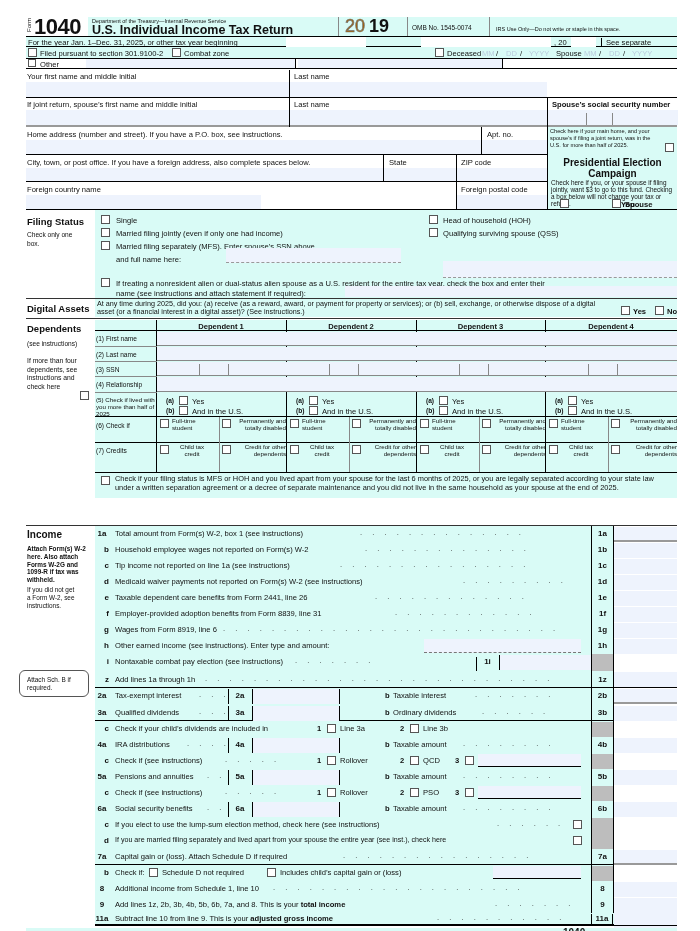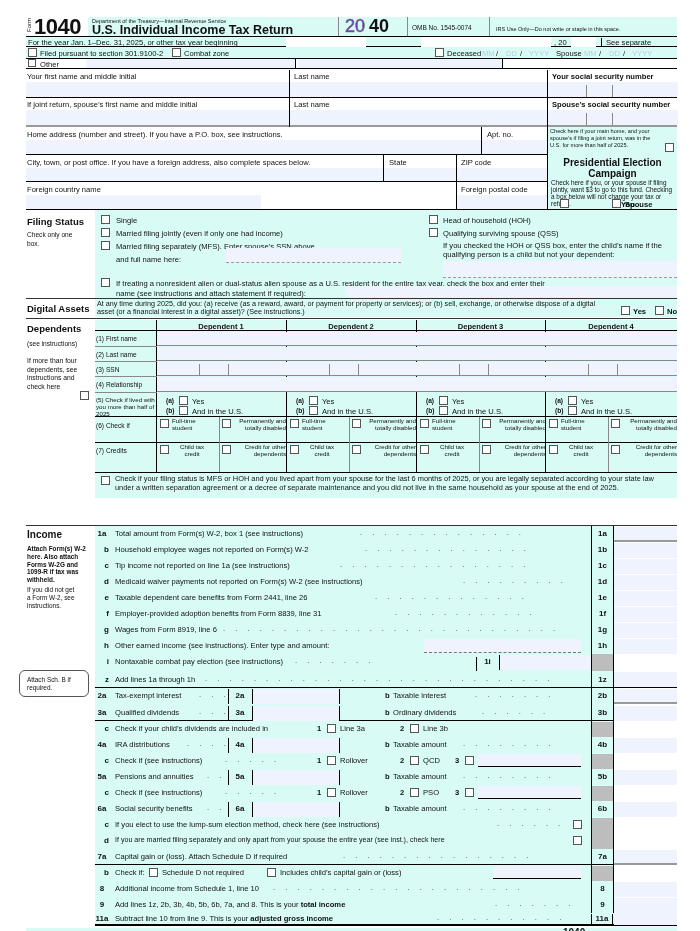--- a/index.html
+++ b/index.html
@@ -24,22 +24,22 @@
   <div class="row" style="top:0;height:19px;">
     <div class="abs" style="left:0;top:0;width:62px;height:19px;">
       <span class="abs" style="left:-4px;top:5px;font-size:6px;transform:rotate(-90deg);">Form</span>
       <span class="abs b" style="left:8px;top:-3px;font-size:22px;letter-spacing:-0.5px;">1040</span>
     </div>
     <div class="abs bg" style="left:62px;top:0;width:250px;height:19px;">
       <div class="abs" style="left:4px;top:1px;font-size:5.5px;">Department of the Treasury—Internal Revenue Service</div>
       <div class="abs b" style="left:4px;top:6px;font-size:12.5px;">U.S. Individual Income Tax Return</div>
     </div>
     <div class="abs bg" style="left:312px;top:0;width:70px;height:19px;border-left:1px solid #888;border-right:1px solid #888;">
-      <span class="abs" style="left:6px;top:-1px;font-size:18px;color:#6d28d9;-webkit-text-stroke:0.7px #777;">20</span>
-      <span class="abs b" style="left:30px;top:-1px;font-size:18px;">40</span>
+      <span class="abs" style="left:6px;top:-1px;font-size:18px;color:#a16207;-webkit-text-stroke:0.7px #777;">20</span>
+      <span class="abs b" style="left:30px;top:-1px;font-size:18px;">19</span>
     </div>
     <div class="abs bg" style="left:382px;top:0;width:82px;height:19px;border-right:1px solid #888;">
       <span class="abs" style="left:4px;top:7px;font-size:6.5px;">OMB No. 1545-0074</span>
     </div>
     <div class="abs bg" style="left:464px;top:0;width:187px;height:19px;">
       <span class="abs" style="left:6px;top:9px;font-size:5.5px;">IRS Use Only—Do not write or staple in this space.</span>
     </div>
   </div>
 
   <div class="row bg" style="top:19px;height:11px;border-top:1px solid #000;border-bottom:1px solid #000;">
@@ -79,27 +79,20 @@
     <div class="abs fld" style="left:272px;top:0;width:205px;height:9px;border-right:1px solid #000;"></div>
   </div>
 
   <div class="row" style="top:53px;height:28px;border-bottom:1px solid #000;">
     <span class="abs" style="left:1px;top:2px;">Your first name and middle initial</span>
     <div class="abs fld" style="left:0;top:12px;width:263px;height:15px;"></div>
     <div class="abs" style="left:263px;top:0;width:258px;height:28px;border-left:1px solid #000;">
       <span class="abs" style="left:4px;top:2px;">Last name</span>
       <div class="abs fld" style="left:0;top:12px;width:257px;height:15px;"></div>
     </div>
-    <div class="abs" style="left:521px;top:0;width:130px;height:28px;border-left:1px solid #000;">
-      <span class="abs b" style="left:4px;top:2px;">Your social security number</span>
-      <div class="abs fld" style="left:0;top:12px;width:130px;height:15px;">
-        <span class="abs" style="left:38px;top:3px;width:1px;height:12px;background:#888;"></span>
-        <span class="abs" style="left:64px;top:3px;width:1px;height:12px;background:#888;"></span>
-      </div>
-    </div>
   </div>
 
   <div class="row" style="top:81px;height:29px;border-bottom:2px solid #999;">
     <span class="abs" style="left:1px;top:2px;">If joint return, spouse’s first name and middle initial</span>
     <div class="abs fld" style="left:0;top:12px;width:263px;height:15px;"></div>
     <div class="abs" style="left:263px;top:0;width:258px;height:29px;border-left:1px solid #000;">
       <span class="abs" style="left:4px;top:2px;">Last name</span>
       <div class="abs fld" style="left:0;top:12px;width:257px;height:15px;"></div>
     </div>
     <div class="abs" style="left:521px;top:0;width:130px;height:29px;border-left:1px solid #000;">
@@ -165,21 +158,20 @@
       <span class="abs" style="left:21px;top:19px;">Married filing jointly (even if only one had income)</span>
       <span class="abs cb" style="left:6px;top:31px;"></span>
       <span class="abs" style="left:21px;top:32px;">Married filing separately (MFS). Enter spouse’s SSN above</span>
       <span class="abs" style="left:21px;top:45px;">and full name here:</span>
       <div class="abs fld" style="left:131px;top:38px;width:175px;height:15px;border-bottom:1px dashed #999;"></div>
 
       <span class="abs cb" style="left:334px;top:5px;"></span>
       <span class="abs" style="left:348px;top:6px;">Head of household (HOH)</span>
       <span class="abs cb" style="left:334px;top:18px;"></span>
       <span class="abs" style="left:348px;top:19px;">Qualifying surviving spouse (QSS)</span>
-      <span class="abs" style="left:348px;top:31px;width:234px;line-height:9px;">If you checked the HOH or QSS box, enter the child’s name if the qualifying person is a child but not your dependent:</span>
       <div class="abs fld" style="left:348px;top:51px;width:234px;height:17px;border-bottom:1px dashed #999;"></div>
 
       <span class="abs cb" style="left:6px;top:68px;"></span>
       <span class="abs" style="left:21px;top:69px;">If treating a nonresident alien or dual-status alien spouse as a U.S. resident for the entire tax year, check the box and enter their</span>
       <span class="abs" style="left:21px;top:79px;">name (see instructions and attach statement if required):</span>
       <div class="abs fld" style="left:250px;top:76px;width:332px;height:11px;"></div>
     </div>
   </div>
 
   <div class="row" style="top:281px;height:21px;border-top:1.5px solid #333;border-bottom:1.5px solid #333;">
@@ -521,21 +513,21 @@
       <div class="abs" style="left:0;top:292px;width:582px;height:15px;">
         <span class="abs lnum" style="left:0;top:2px;width:14px;text-align:right;">c</span>
         <span class="abs" style="left:20px;top:2px;">If you elect to use the lump-sum election method, check here (see instructions)</span>
         <span class="abs dots" style="left:402px;top:1px;">. . . . . .</span>
         <span class="abs cb" style="left:478px;top:2px;"></span>
         <div class="abs grey" style="left:497px;top:0;width:21px;height:31px;"></div>
       </div>
 
       <div class="abs" style="left:0;top:308px;width:582px;height:15px;">
         <span class="abs lnum" style="left:0;top:2px;width:14px;text-align:right;">d</span>
-        <span class="abs" style="left:20px;top:2px;font-size:7.1px;">If you are married filing separately and only apart from your spouse the entire year (see inst.), check here</span>
+        <span class="abs" style="left:20px;top:2px;font-size:7.1px;">If you are married filing separately and lived apart from your spouse the entire year (see inst.), check here</span>
         <span class="abs cb" style="left:478px;top:2px;"></span>
       </div>
 
       <div class="abs" style="left:0;top:324px;width:582px;height:15px;border-bottom:1px solid #000;">
         <span class="abs lnum" style="left:0;top:2px;width:14px;">7a</span>
         <span class="abs" style="left:20px;top:2px;">Capital gain or (loss). Attach Schedule D if required</span>
         <span class="abs dots" style="left:248px;top:1px;">. . . . . . . . . . . . . . . .</span>
         <span class="abs lnum" style="left:497px;top:2px;width:21px;">7a</span>
         <div class="abs fld" style="left:519px;top:0;width:63px;height:15px;border-bottom:2px solid #999;"></div>
       </div>

